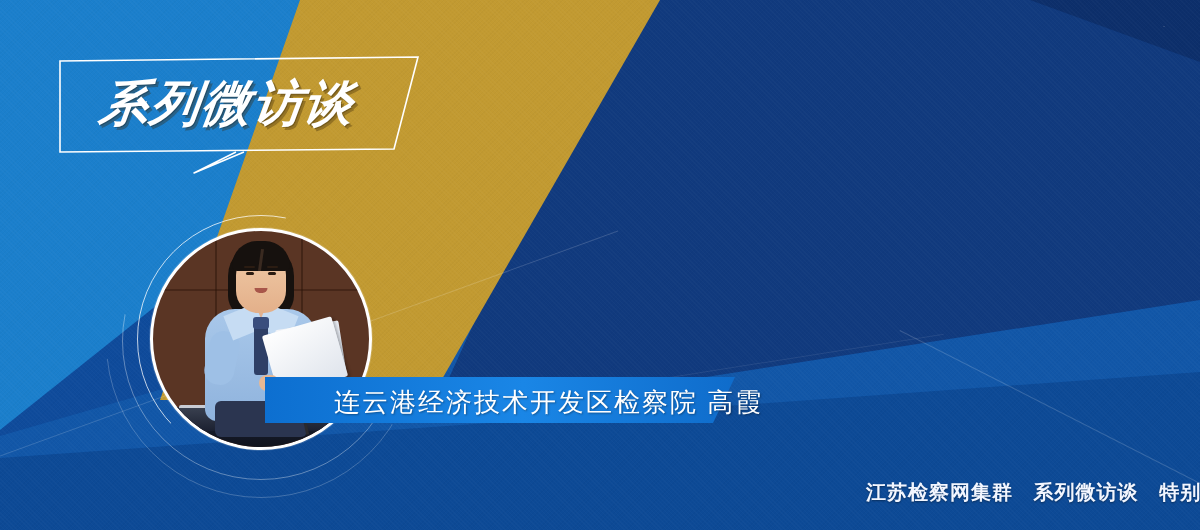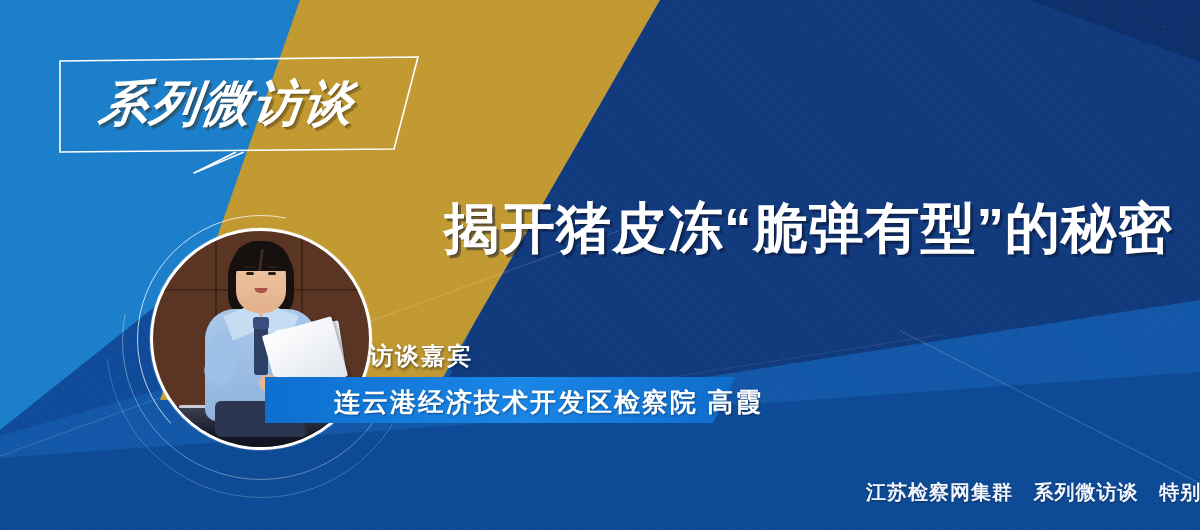--- a/index.html
+++ b/index.html
@@ -194,21 +194,21 @@
     text-shadow:1px 2px 3px rgba(0,0,0,.5);
     white-space:nowrap;
   }
   #guest-bar{
     position:absolute;left:265px;top:377px;width:470px;height:46px;
     background:linear-gradient(90deg,#0d6fd0,#1a86e6 55%,#0f6ccb);
     clip-path:polygon(0 0,470px 0,448px 46px,0 46px);
   }
   #guest-name{
     position:absolute;left:334px;top:385px;
-    font-size:26px;font-weight:700;color:#ffffff;letter-spacing:2px;
+    font-size:26px;font-weight:400;color:#ffffff;letter-spacing:2px;
     white-space:nowrap;
     text-shadow:1px 1px 2px rgba(0,0,0,.35);
   }
 
   
   #footer{
     position:absolute;left:866px;top:479px;
     font-size:20px;font-weight:700;color:#f2f6ff;letter-spacing:1px;
     white-space:nowrap;
     text-shadow:0 1px 2px rgba(0,0,0,.4);
@@ -275,23 +275,21 @@
         <div class="mic-base"></div>
         <div class="mic-stem"></div>
         <div class="mic"></div>
         <div class="paper2"></div>
         <div class="paper"></div>
         <div class="hand"></div>
       </div>
     </div>
   </div>
 
-  <div id="headline">揭开猪皮冻“脆弹有型”的秘密</div>
-
-  <div id="guest-role">访谈嘉宾</div>
+
   <div id="guest-bar"></div>
   <div id="guest-name">连云港经济技术开发区检察院  高霞</div>
 
   <div id="footer">
     <span>江苏检察网集群</span>
     <span>系列微访谈</span>
     <span>特别策划</span>
   </div>
 
 </div>

